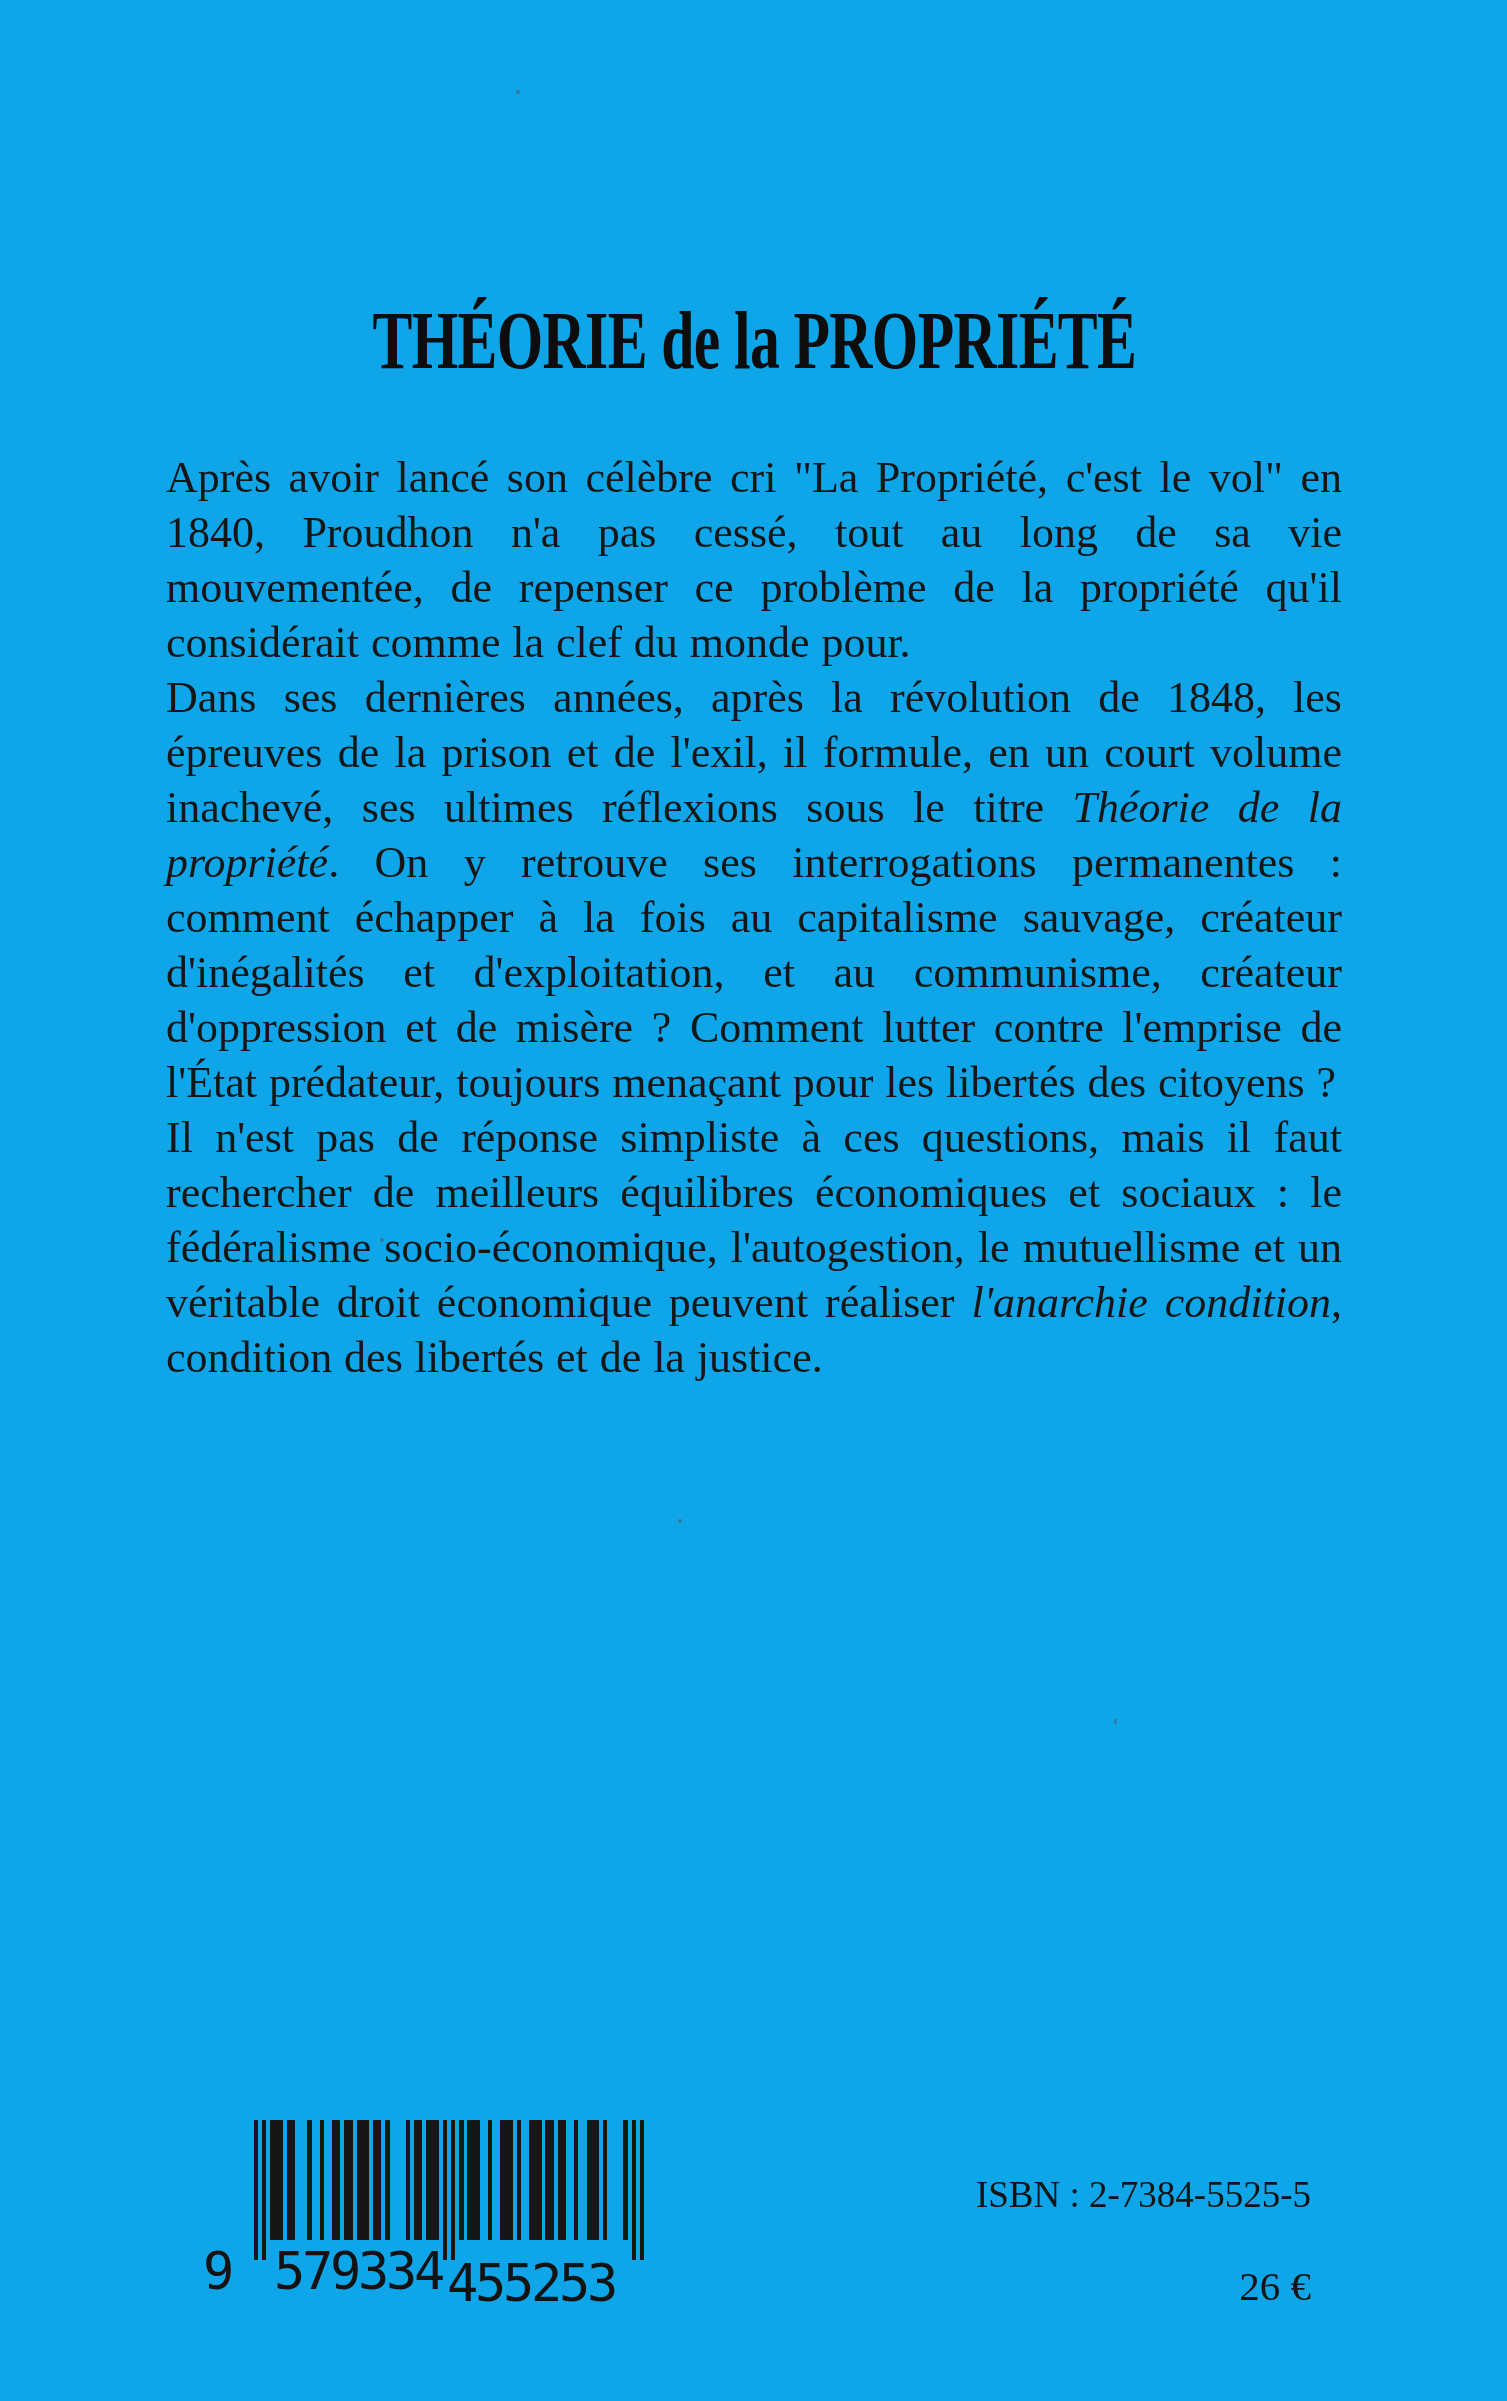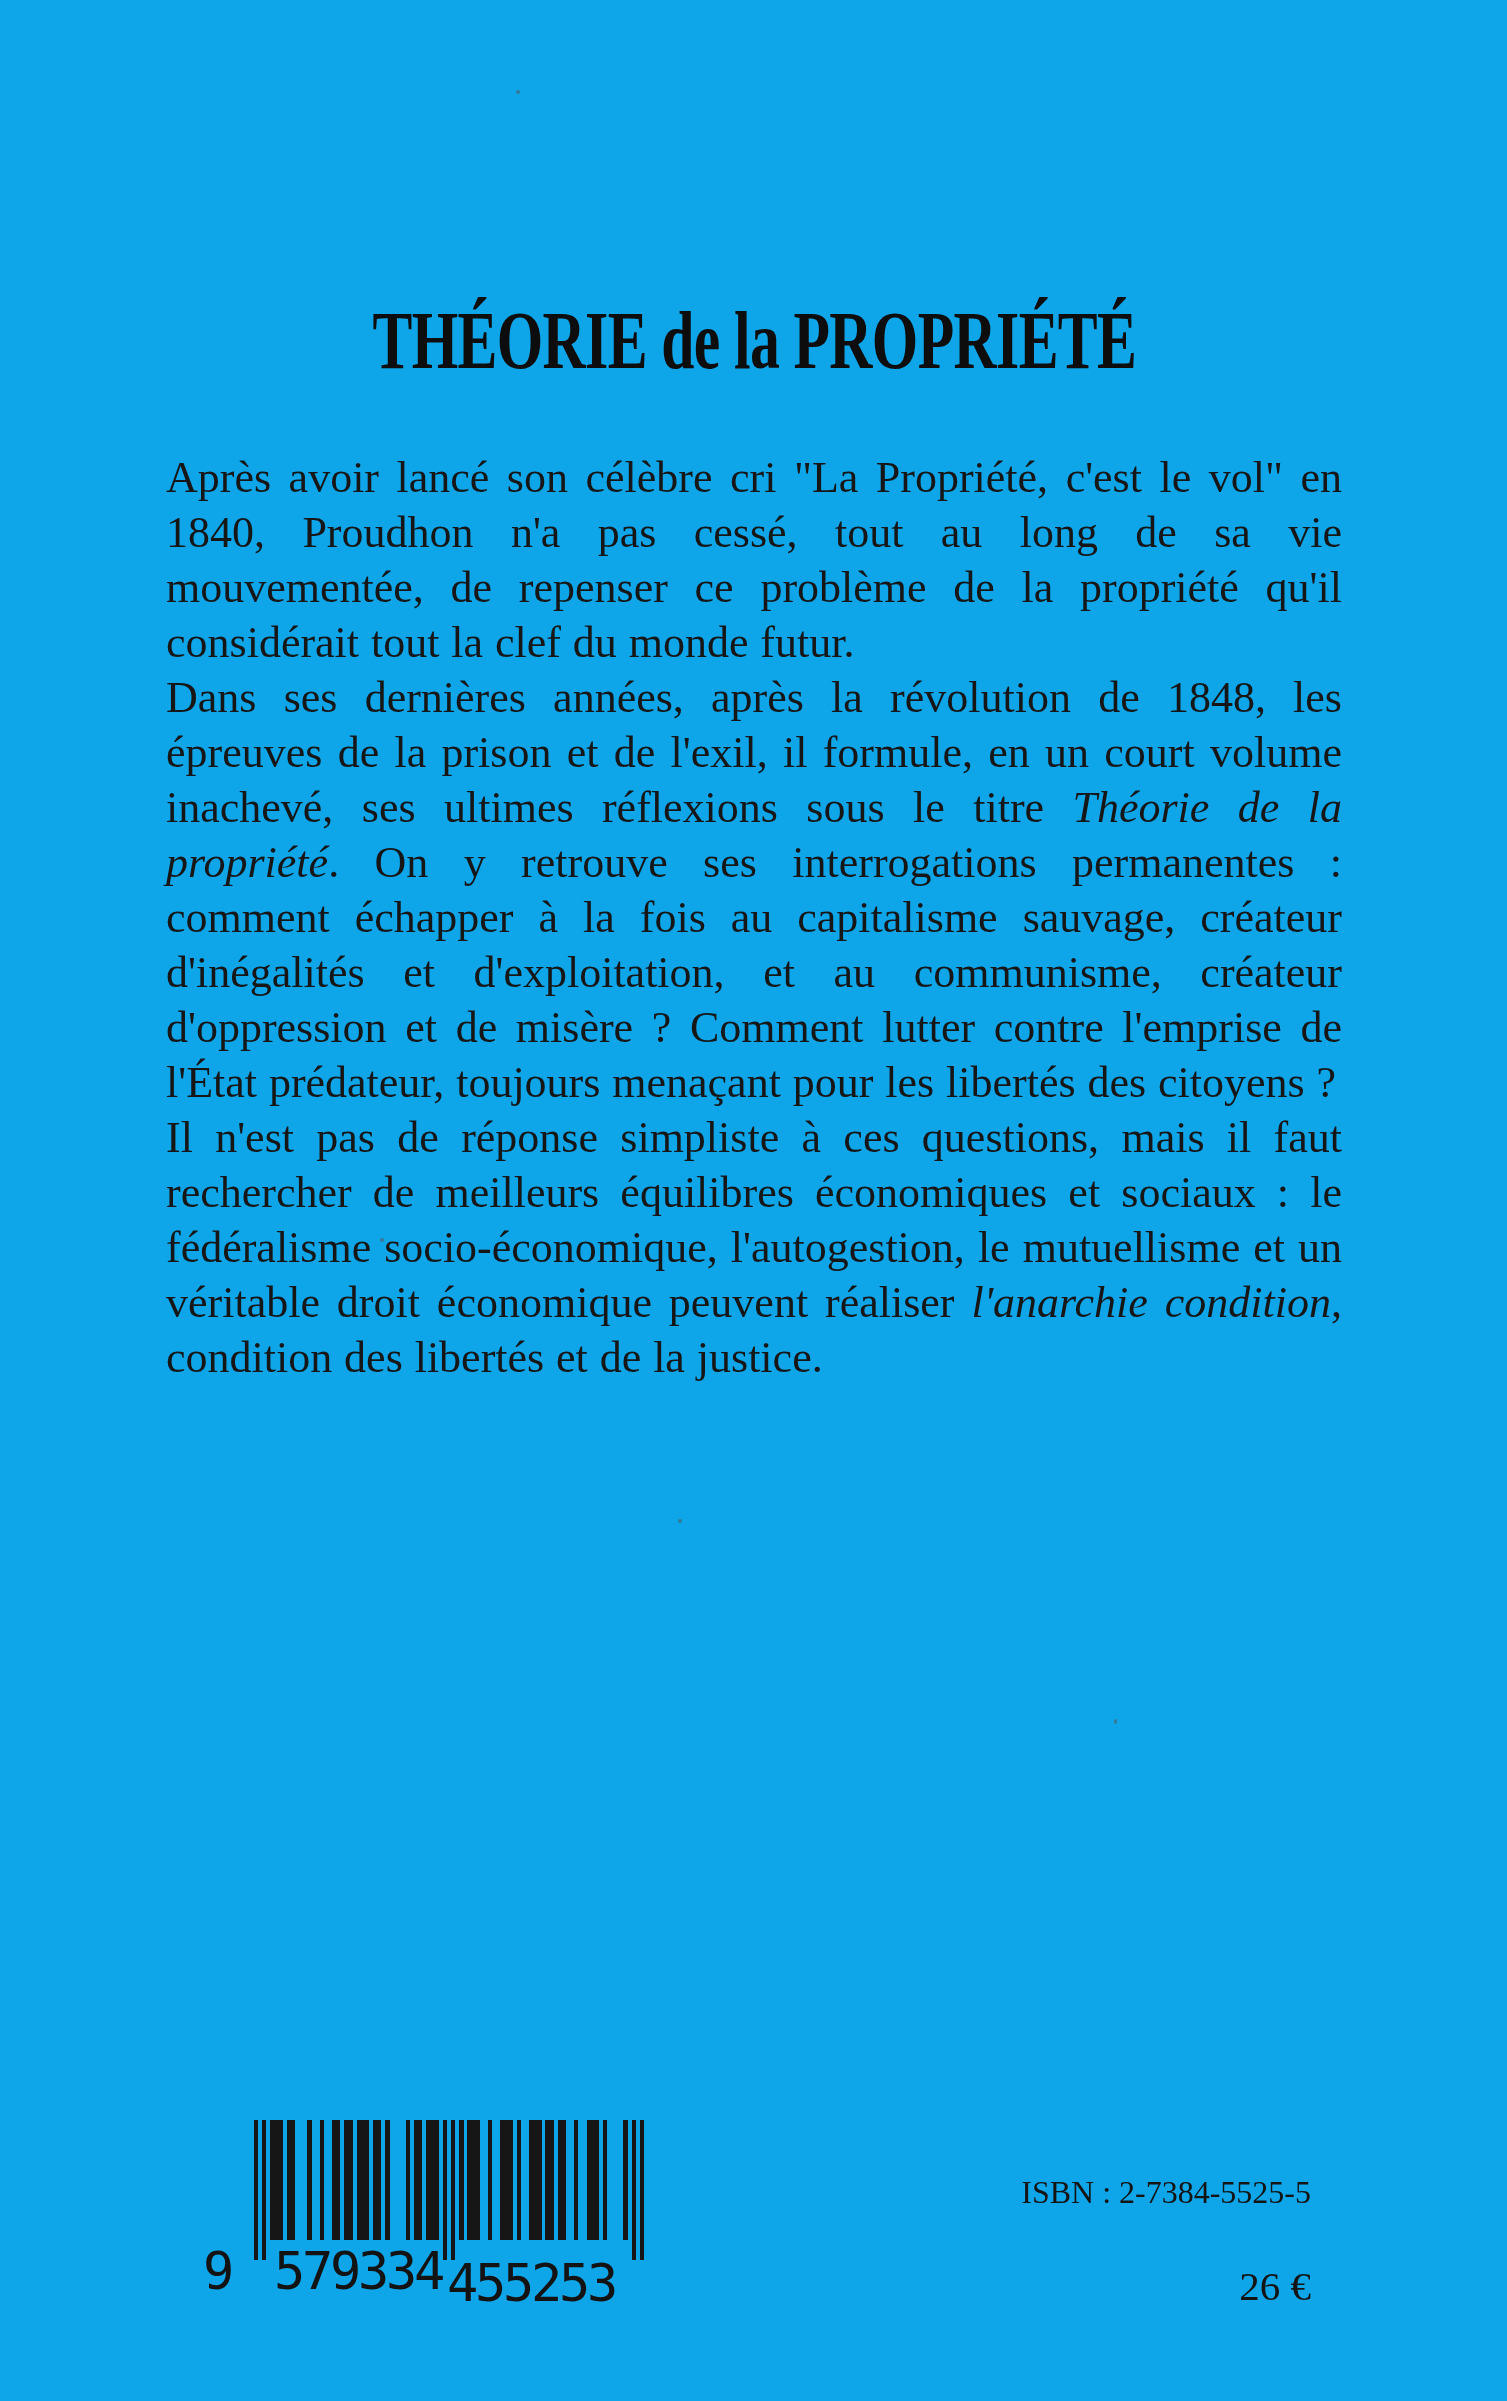--- a/index.html
+++ b/index.html
@@ -51,21 +51,21 @@
     letter-spacing:-3.3px;
     color:#131313;
     top:2245px;
     white-space:nowrap;
   }
   .bc-first{left:203px;}
   .bc-left{left:274px;}
   .bc-right{left:447px;margin-top:12px;}
   .isbn{
     position:absolute;right:197px;top:2175px;
-    font-size:32px;line-height:1.1;
+    font-size:37px;line-height:1.1;
     white-space:nowrap;
     color:#141414;
   }
   .price{
     position:absolute;right:197px;top:2264px;
     font-size:41px;line-height:1.1;
     white-space:nowrap;
     color:#141414;
   }
   .speck{position:absolute;background:#555;border-radius:50%;opacity:.55;}
@@ -73,21 +73,21 @@
 </head>
 <body>
 
 <div class="page">
 
   <div class="title-wrap">
     <span class="t">THÉORIE de la PROPRIÉTÉ</span>
   </div>
 
   <div class="body-text">
-      <p><span>Après avoir lancé son célèbre cri "La Propriété, c'est le vol" en 1840, Proudhon n'a pas cessé, tout au long de sa vie mouvementée, de repenser ce problème de la propriété qu'il considérait tout la clef du monde futur.</span></p>
+      <p><span>Après avoir lancé son célèbre cri "La Propriété, c'est le vol" en 1840, Proudhon n'a pas cessé, tout au long de sa vie mouvementée, de repenser ce problème de la propriété qu'il considérait comme la clef du monde pour.</span></p>
       <p><span>Dans ses dernières années, après la révolution de 1848, les épreuves de la prison et de l'exil, il formule, en un court volume inachevé, ses ultimes réflexions sous le titre </span><span class="it">Théorie de la propriété</span><span>. On y retrouve ses interrogations permanentes : comment échapper à la fois au capitalisme sauvage, créateur d'inégalités et d'exploitation, et au communisme, créateur d'oppression et de misère ? Comment lutter contre l'emprise de l'État prédateur, toujours menaçant pour les libertés des citoyens ?</span></p>
       <p><span>Il n'est pas de réponse simpliste à ces questions, mais il faut rechercher de meilleurs équilibres économiques et sociaux : le fédéralisme socio-économique, l'autogestion, le mutuellisme et un véritable droit économique peuvent réaliser </span><span class="it">l'anarchie condition</span><span>, condition des libertés et de la justice.</span></p>
     </div>
 
   <svg class="barcode-bars" shape-rendering="crispEdges" preserveAspectRatio="none" viewBox="0 0 412 148">
       <rect x="0.00" y="0" width="4.49" height="148" fill="#161616"></rect>
       <rect x="8.67" y="0" width="4.49" height="148" fill="#161616"></rect>
       <rect x="17.35" y="0" width="4.49" height="127" fill="#161616"></rect>
       <rect x="21.68" y="0" width="4.49" height="127" fill="#161616"></rect>
       <rect x="26.02" y="0" width="4.49" height="127" fill="#161616"></rect>

